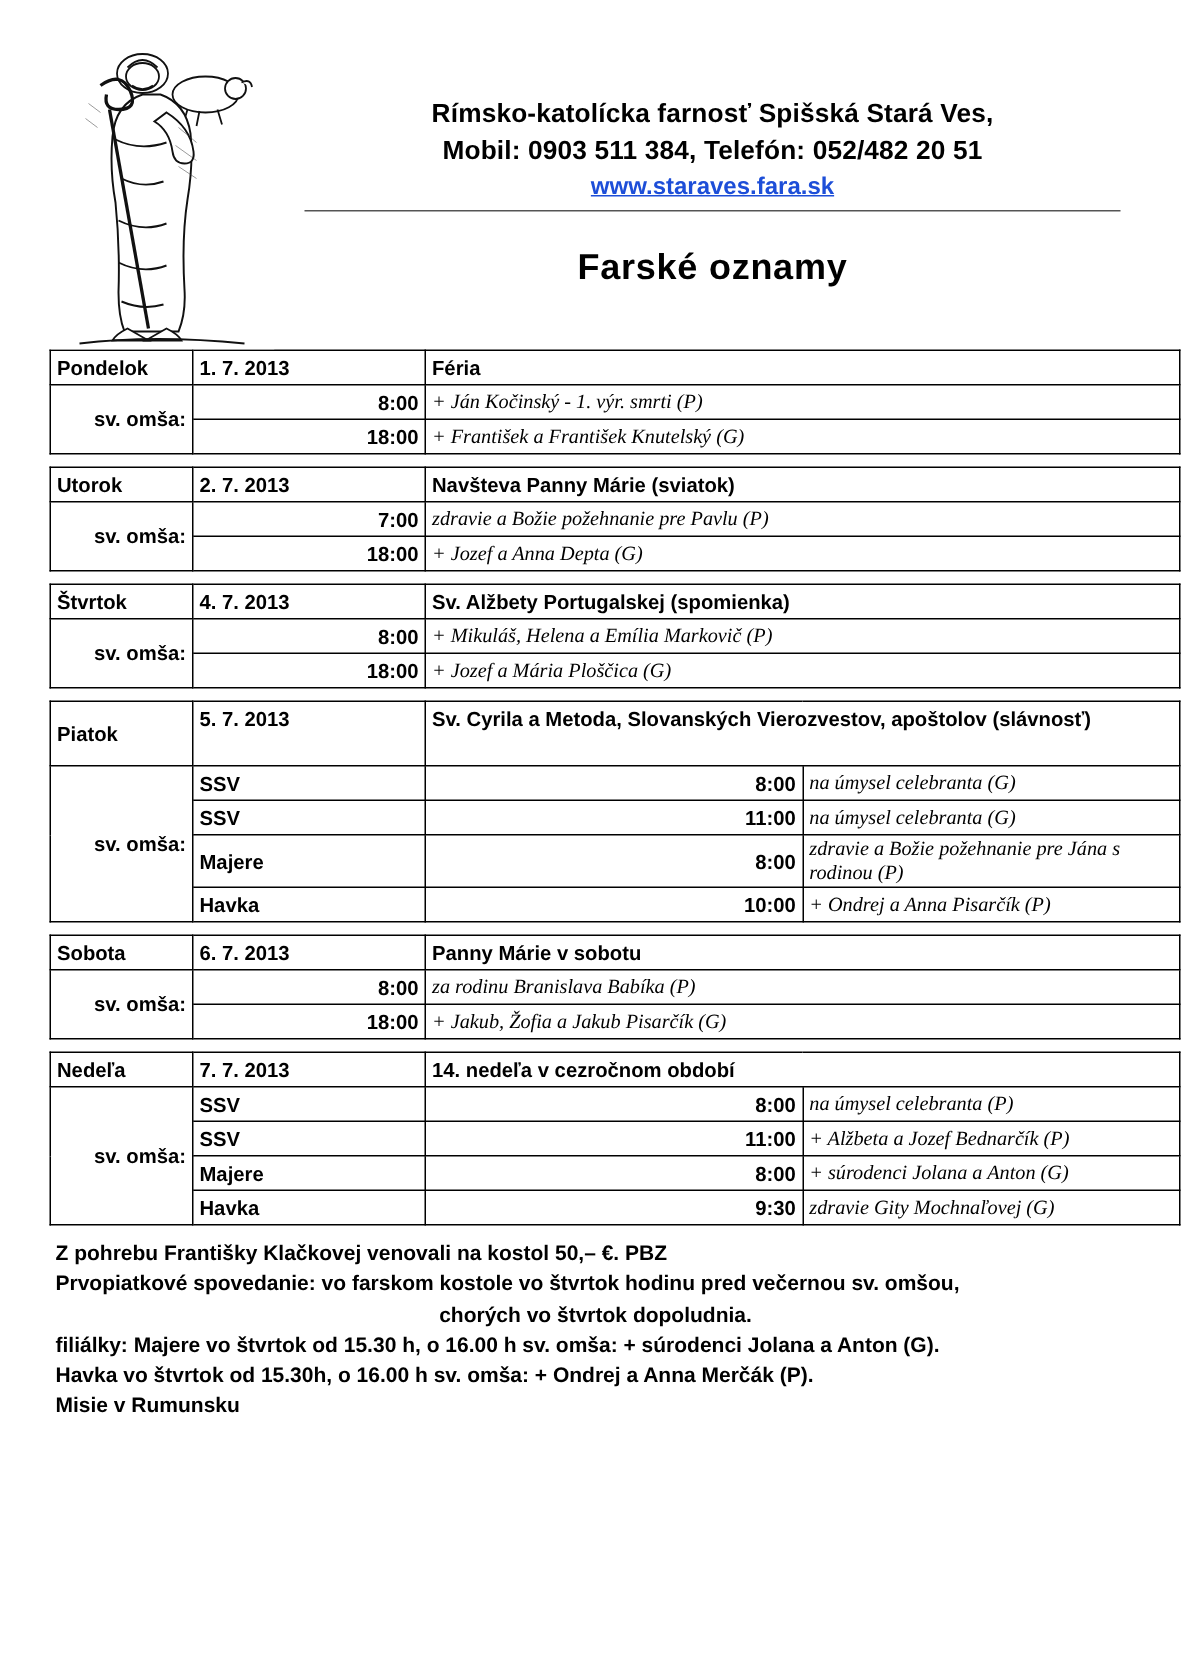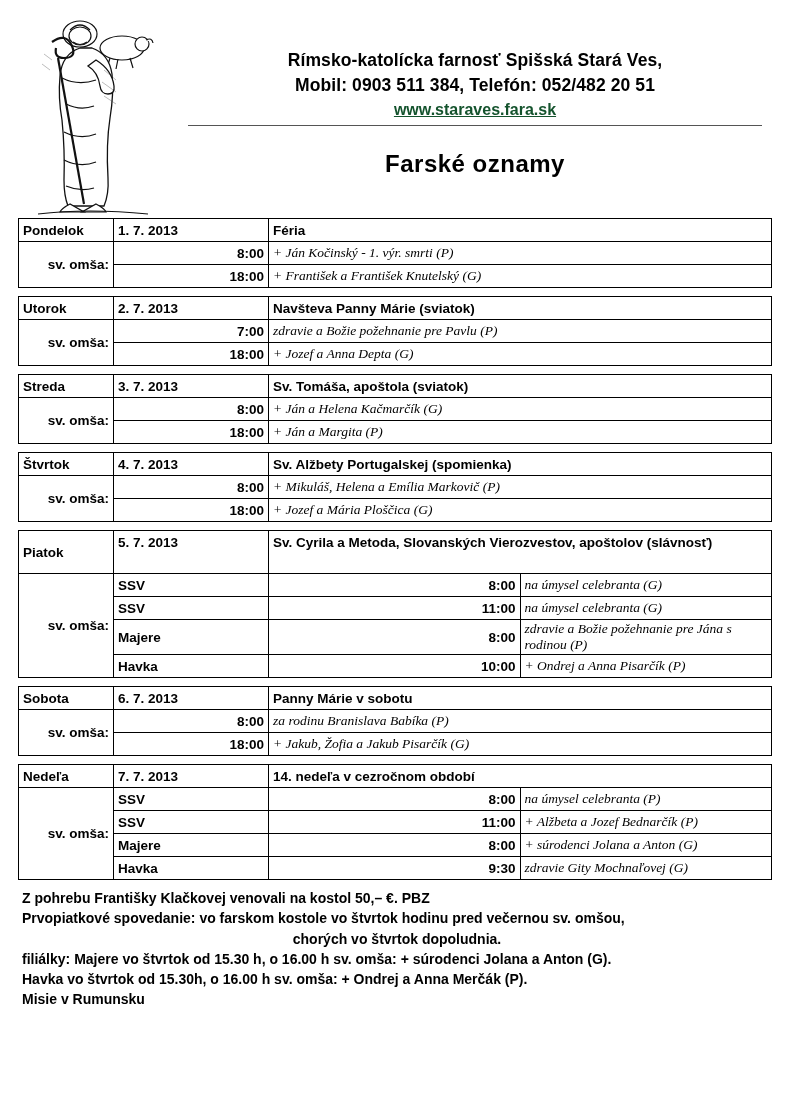--- a/index.html
+++ b/index.html
@@ -13,21 +13,21 @@
     font-family: "Liberation Sans", sans-serif;
     color: #000000;
     position: relative;
     overflow: hidden;
   }
   .page {
     position: relative;
     width: 790px;
     height: 1117px;
     box-sizing: border-box;
-    padding: 0;
+    padding: 15px;
   }
 
   
   .header {
     position: relative;
     height: 218px;
   }
   .logo {
     position: absolute;
     left: 18px;
@@ -45,21 +45,21 @@
   .parish-line {
     font-size: 17.5px;
     font-weight: bold;
     line-height: 1.45;
     letter-spacing: 0.1px;
   }
   .website {
     margin-top: 2px;
     font-size: 16px;
     font-weight: bold;
-    color: #14532d;
+    color: #1d4ed8;
     text-decoration: underline;
   }
   .hr {
     margin: 6px 10px 0 10px;
     border-top: 1px solid #555;
   }
   .doc-title {
     margin-top: 24px;
     font-size: 24px;
     font-weight: bold;
@@ -247,38 +247,20 @@
         <td class="timecell-wide">7:00</td>
         <td class="intention">zdravie a Božie požehnanie pre Pavlu (P)</td>
       </tr>
       <tr>
         <td class="timecell-wide">18:00</td>
         <td class="intention">+ Jozef a Anna Depta (G)</td>
       </tr>
     </tbody>
       </table>
 
-    <table class="day">
-      <tbody>
-          <tr>
-        <td class="daycell">Streda</td>
-        <td class="datecell">3. 7. 2013</td>
-        <td class="feast">Sv. Tomáša, apoštola (sviatok)</td>
-      </tr>
-      <tr>
-        <td class="masslabel" rowspan="2">sv. omša:</td>
-        <td class="timecell-wide">8:00</td>
-        <td class="intention">+ Ján a Helena Kačmarčík (G)</td>
-      </tr>
-      <tr>
-        <td class="timecell-wide">18:00</td>
-        <td class="intention">+ Ján a Margita (P)</td>
-      </tr>
-    </tbody>
-      </table>
 
     <table class="day">
       <tbody>
           <tr>
         <td class="daycell">Štvrtok</td>
         <td class="datecell">4. 7. 2013</td>
         <td class="feast">Sv. Alžbety Portugalskej (spomienka)</td>
       </tr>
       <tr>
         <td class="masslabel" rowspan="2">sv. omša:</td>

